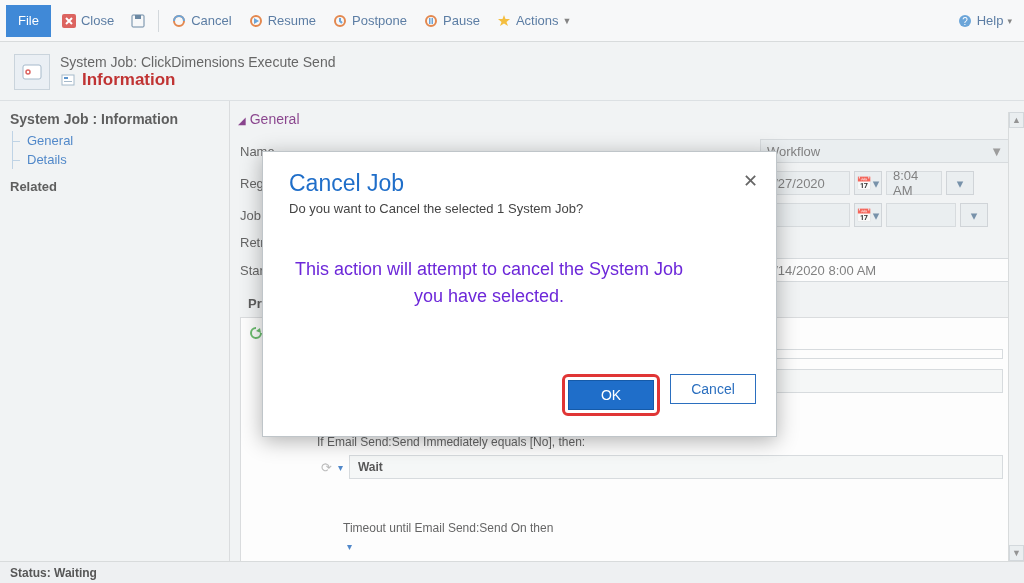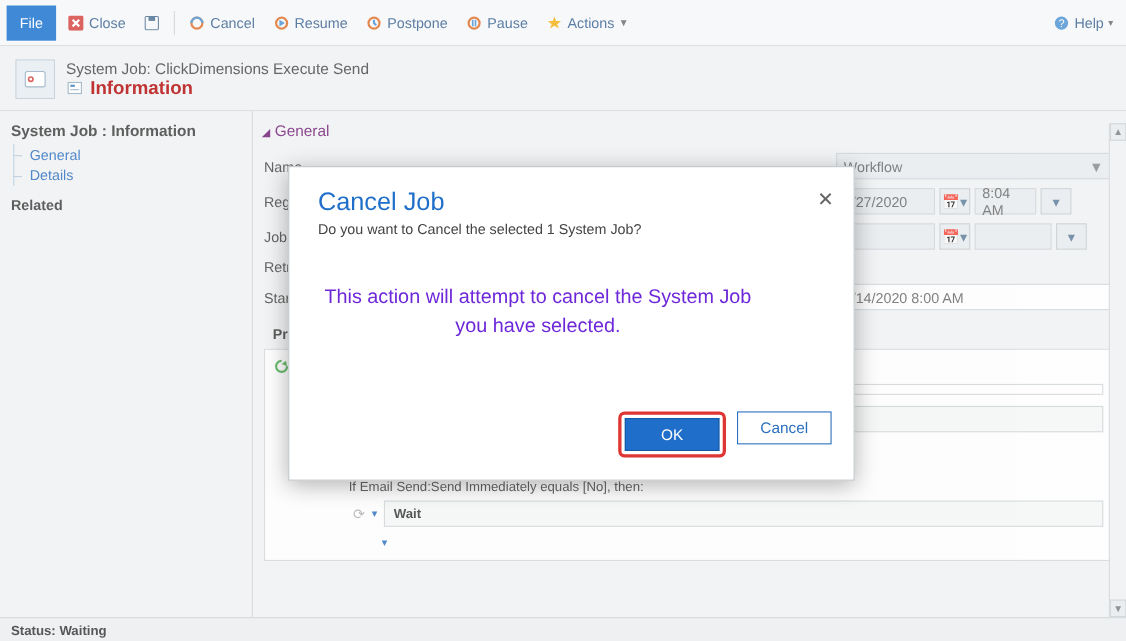--- a/index.html
+++ b/index.html
@@ -407,20 +407,21 @@
             <span class="flow-caret">▾</span>
             <div class="flow-label bold">If Delayed Send</div>
           </div>
           <div class="flow-desc">If Email Send:Send Immediately equals [No], then:</div>
           <div style="padding-left:26px;">
             <div class="flow-row">
               <span style="opacity:0.4;">⟳</span>
               <span class="flow-caret">▾</span>
               <div class="flow-label bold">Wait</div>
             </div>
+            <div class="flow-desc">Timeout until Email Send:Send On then</div>
             <div style="padding-left:26px;">
               <div class="flow-row">
                 <span class="flow-caret">▾</span>
               </div>
             </div>
           </div>
         </div>
       </div>
     </div>
   </div>

